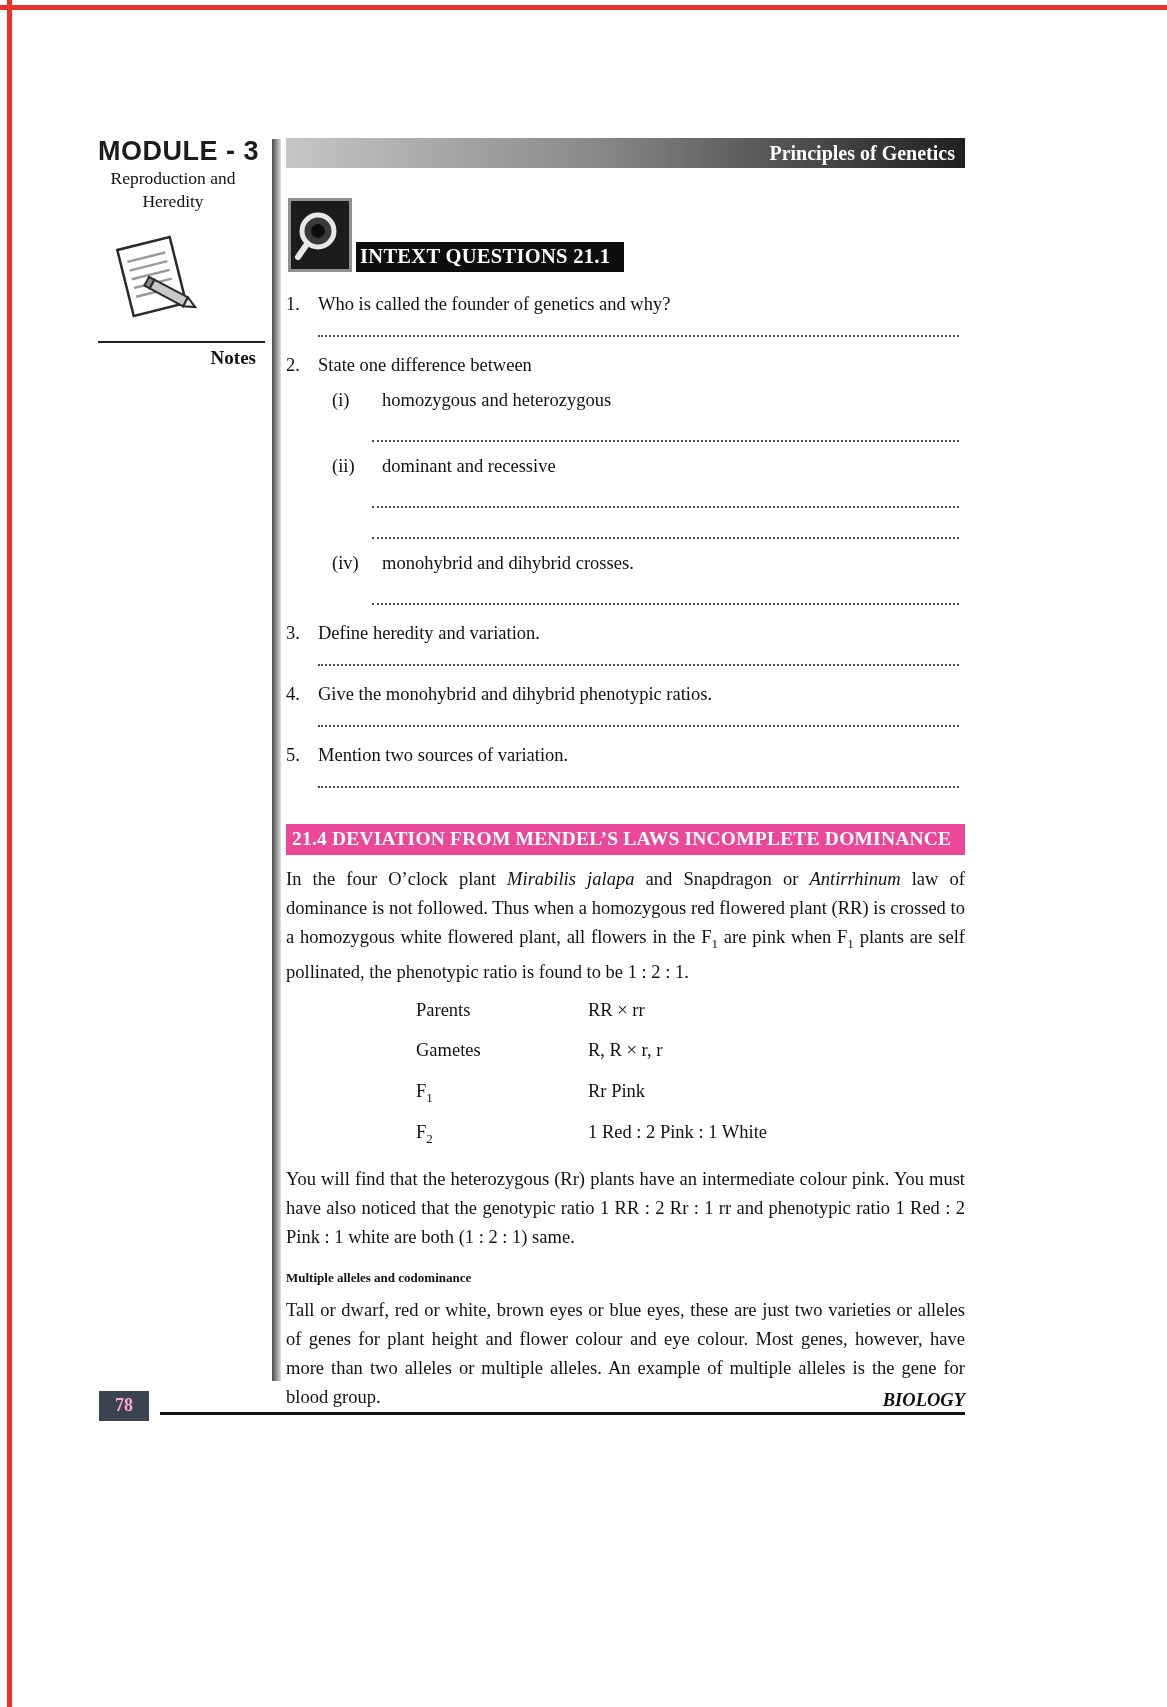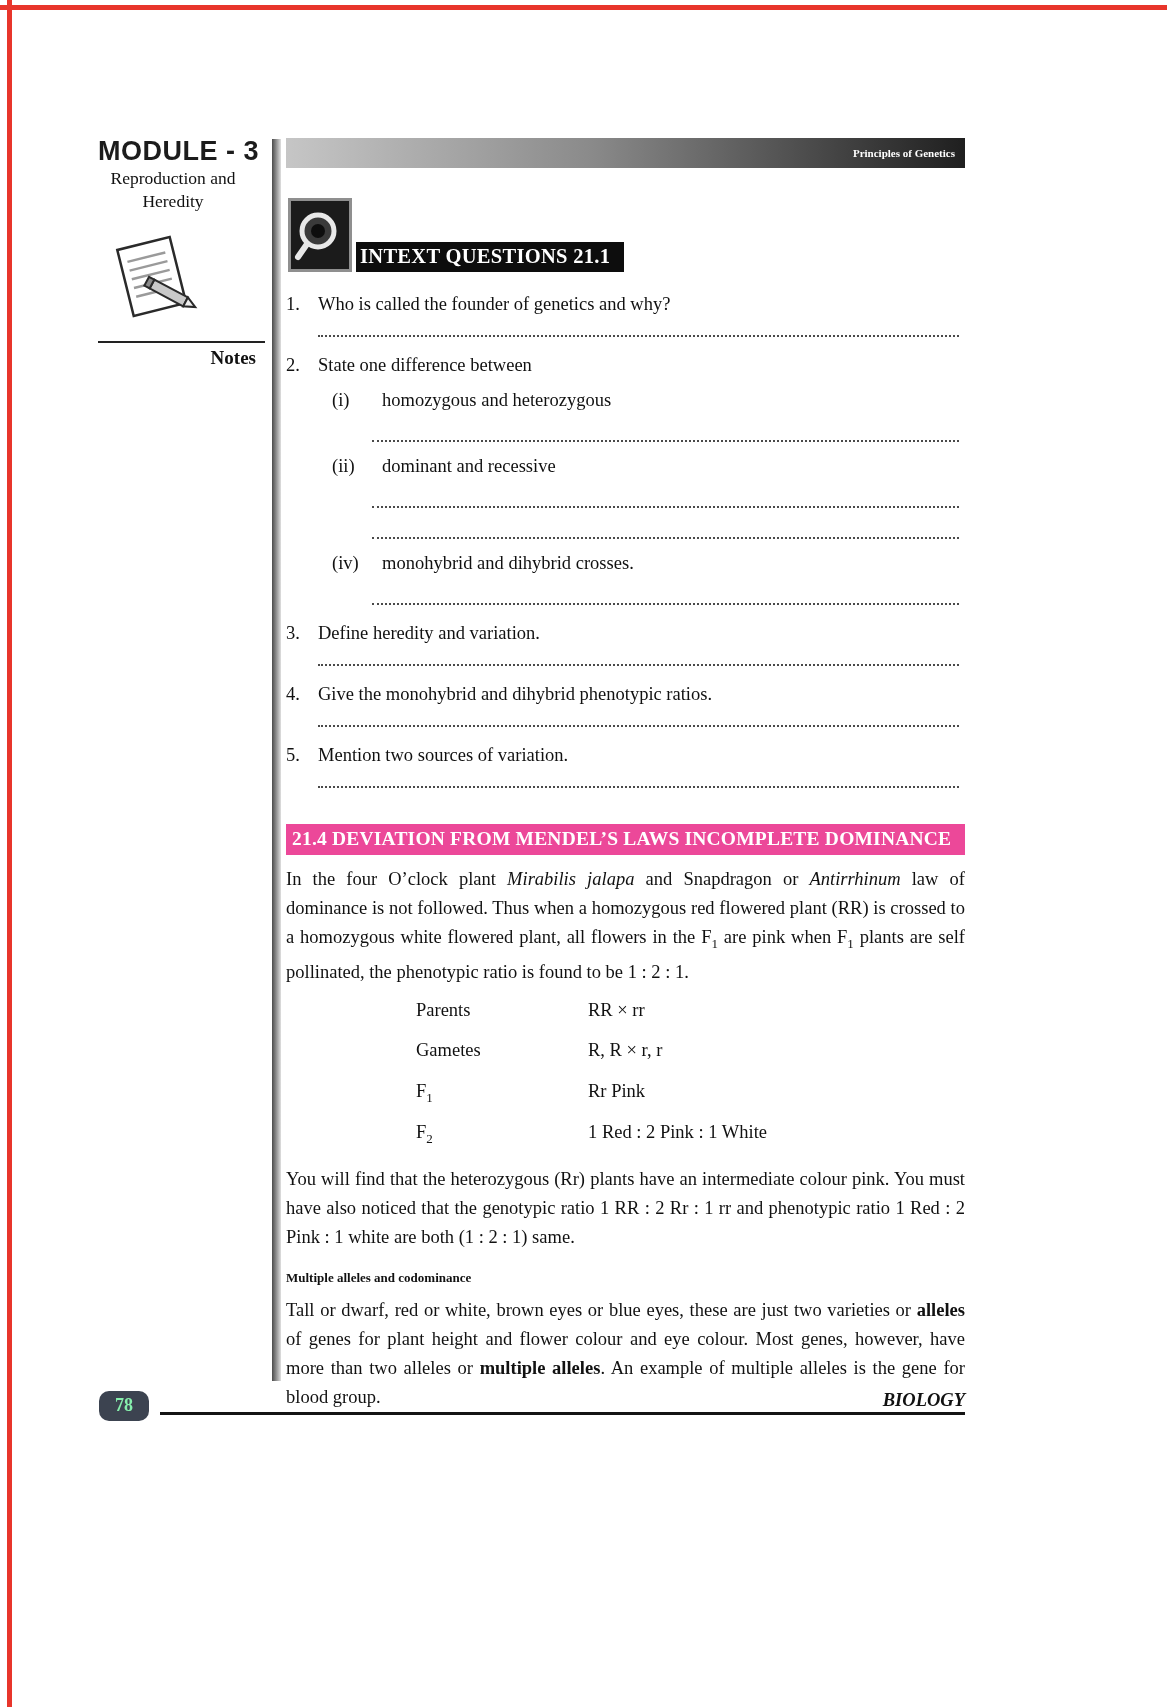--- a/index.html
+++ b/index.html
@@ -33,21 +33,21 @@
 
   
   .content { position: absolute; left: 286px; top: 138px; width: 679px; }
 
   .header-bar {
     height: 30px;
     background: linear-gradient(to right, #c6c6c6, #8a8a8a 45%, #1f1f1f 100%);
     display: flex; align-items: center; justify-content: flex-end;
     padding-right: 10px;
   }
-  .header-bar span { color: #ffffff; font-weight: bold; font-size: 11px; font-family: Liberation Serif, serif; }
+  .header-bar span { color: #ffffff; font-weight: bold; font-size: 20px; font-family: Liberation Serif, serif; }
 
   .intext-block { position: relative; margin-top: 30px; height: 76px; }
   .intext-icon {
     position: absolute; left: 2px; top: 0; width: 64px; height: 74px;
     background: #1b1b1b; border: 3px solid #8f8f8f;
     display: flex; align-items: center; justify-content: center;
   }
   .intext-bar {
     position: absolute; left: 70px; bottom: 2px;
     background: #0d0d0d; color: #fff;
@@ -66,35 +66,34 @@
   .dotline.sub { margin-left: 86px; margin-top: 18px; }
 
   .section-bar {
     margin-top: 36px; background: #ec4899; color: #ffffff;
     font-weight: bold; font-size: 19.5px; padding: 4px 6px 5px 6px;
     letter-spacing: 0.2px; white-space: nowrap;
   }
 
   .para { margin-top: 10px; font-size: 18.5px; line-height: 29px; text-align: justify; }
   .para i { font-style: italic; }
-  .para b { font-weight: bold; }
+  .para b { font-weight: normal; }
   sub { font-size: 13px; }
 
   .cross { margin: 6px 0 4px 130px; font-size: 18.5px; }
   .cross-row { display: flex; line-height: 35px; }
   .cross-label { width: 172px; flex: none; }
 
   .h-sub { margin-top: 18px; font-weight: bold; font-size: 13px; }
 
   
   .pageno-box {
     position: absolute; left: 99px; top: 1391px;
-    background: #3c4350; color: #86efac; font-weight: bold; font-size: 18px;
+    background: #3c4350; color: #f9a8d4; font-weight: bold; font-size: 18px;
     padding: 4px 16px 5px 16px;
-    border-radius: 10px;
   }
   .footer-line { position: absolute; left: 160px; top: 1412px; width: 805px; height: 3px; background: #141414; }
   .footer-right {
     position: absolute; top: 1390px; left: 790px; width: 175px;
     text-align: right; font-weight: bold; font-style: italic; font-size: 18.5px; color: #111;
   }
 </style>
 </head>
 <body>
 

